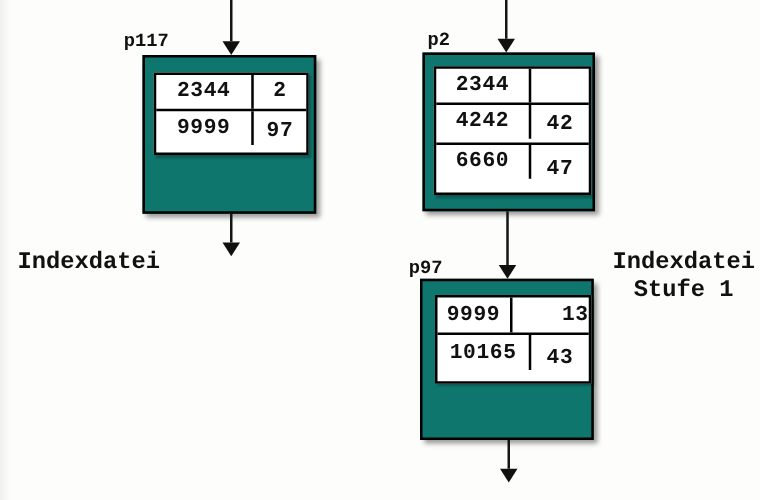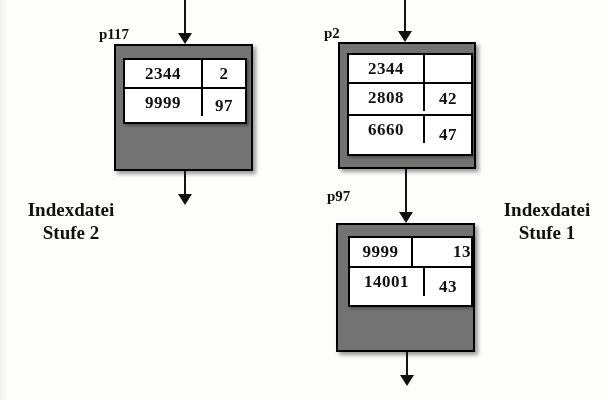--- a/index.html
+++ b/index.html
@@ -6,33 +6,33 @@
     margin: 0;
     padding: 0;
     background: #ffffff;
   }
   .canvas {
     position: relative;
     width: 608px;
     height: 400px;
     background: #fdfdfb;
     overflow: hidden;
-    font-family: Liberation Serif, serif;
+    font-family: Liberation Mono, monospace;
     color: #111111;
   }
   .page-edge {
     position: absolute;
     left: 0; top: 0; bottom: 0;
     width: 8px;
     background: linear-gradient(to right, #f0f0ee, #fdfdfb);
   }
   
   .node-box {
     position: absolute;
-    background: #737373;
+    background: #0f766e;
     border: 2px solid #000000;
     box-shadow: 3px 3px 4px rgba(0,0,0,0.40);
     box-sizing: border-box;
     padding-left: 40px;
   }
   .node-label {
     position: absolute;
     font-size: 15px;
     font-weight: 600;
     line-height: 16px;
@@ -122,63 +122,62 @@
   <div class="arrow" style="left:177px; top:171px; height:34px;">
     <div class="arrow-line"></div>
     <div class="arrow-head"></div>
   </div>
 
   <div class="arrow" style="left:397px; top:0; height:42px;">
     <div class="arrow-line"></div>
     <div class="arrow-head"></div>
   </div>
 
-  <div class="node-label" style="left:324px; top:25px;">p2</div>
+  <div class="node-label" style="left:342px; top:25px;">p2</div>
   <div class="node-box" style="left:338px; top:42px; width:138px; height:127px;">
     <div class="tbl" style="left:7px; top:9px; width:126px;">
       <div class="tr">
         <div class="td c-key" style="width:76px; height:27px;">2344</div>
       </div>
       <div class="tr">
-        <div class="td c-key" style="width:76px; height:27px;">2808</div>
+        <div class="td c-key" style="width:76px; height:27px;">4242</div>
         <div class="td" style="flex:1; height:30px;">42</div>
       </div>
       <div class="tr">
         <div class="td c-key" style="width:76px; height:27px;">6660</div>
         <div class="td" style="flex:1; height:38px;">47</div>
       </div>
     </div>
   </div>
 
   <div class="arrow" style="left:398px; top:169px; height:54px;">
     <div class="arrow-line"></div>
     <div class="arrow-head"></div>
   </div>
 
-  <div class="node-label" style="left:327px; top:188px;">p97</div>
+  <div class="node-label" style="left:327px; top:207px;">p97</div>
   <div class="node-box" style="left:336px; top:223px; width:139px; height:129px;">
     <div class="tbl" style="left:10px; top:11px; width:125px;">
       <div class="tr">
         <div class="td c-key" style="width:75px; height:28px;">9999</div>
         <div class="td" style="flex:1; height:28px;margin-left:40px;">13</div>
       </div>
       <div class="tr">
-        <div class="td c-key" style="width:75px; height:28px;">14001</div>
+        <div class="td c-key" style="width:75px; height:28px;">10165</div>
         <div class="td" style="flex:1; height:37px;">43</div>
       </div>
     </div>
   </div>
 
   <div class="arrow" style="left:399px; top:352px; height:34px;">
     <div class="arrow-line"></div>
     <div class="arrow-head"></div>
   </div>
 
   <div class="side-label" style="left:8px; top:198px; width:126px;">
     <div>Indexdatei</div>
-    <div>Stufe 2</div>
   </div>
   <div class="side-label" style="left:486px; top:198px; width:122px;">
     <div>Indexdatei</div>
     <div>Stufe 1</div>
   </div>
 
 </div>
 
 </body></html>

